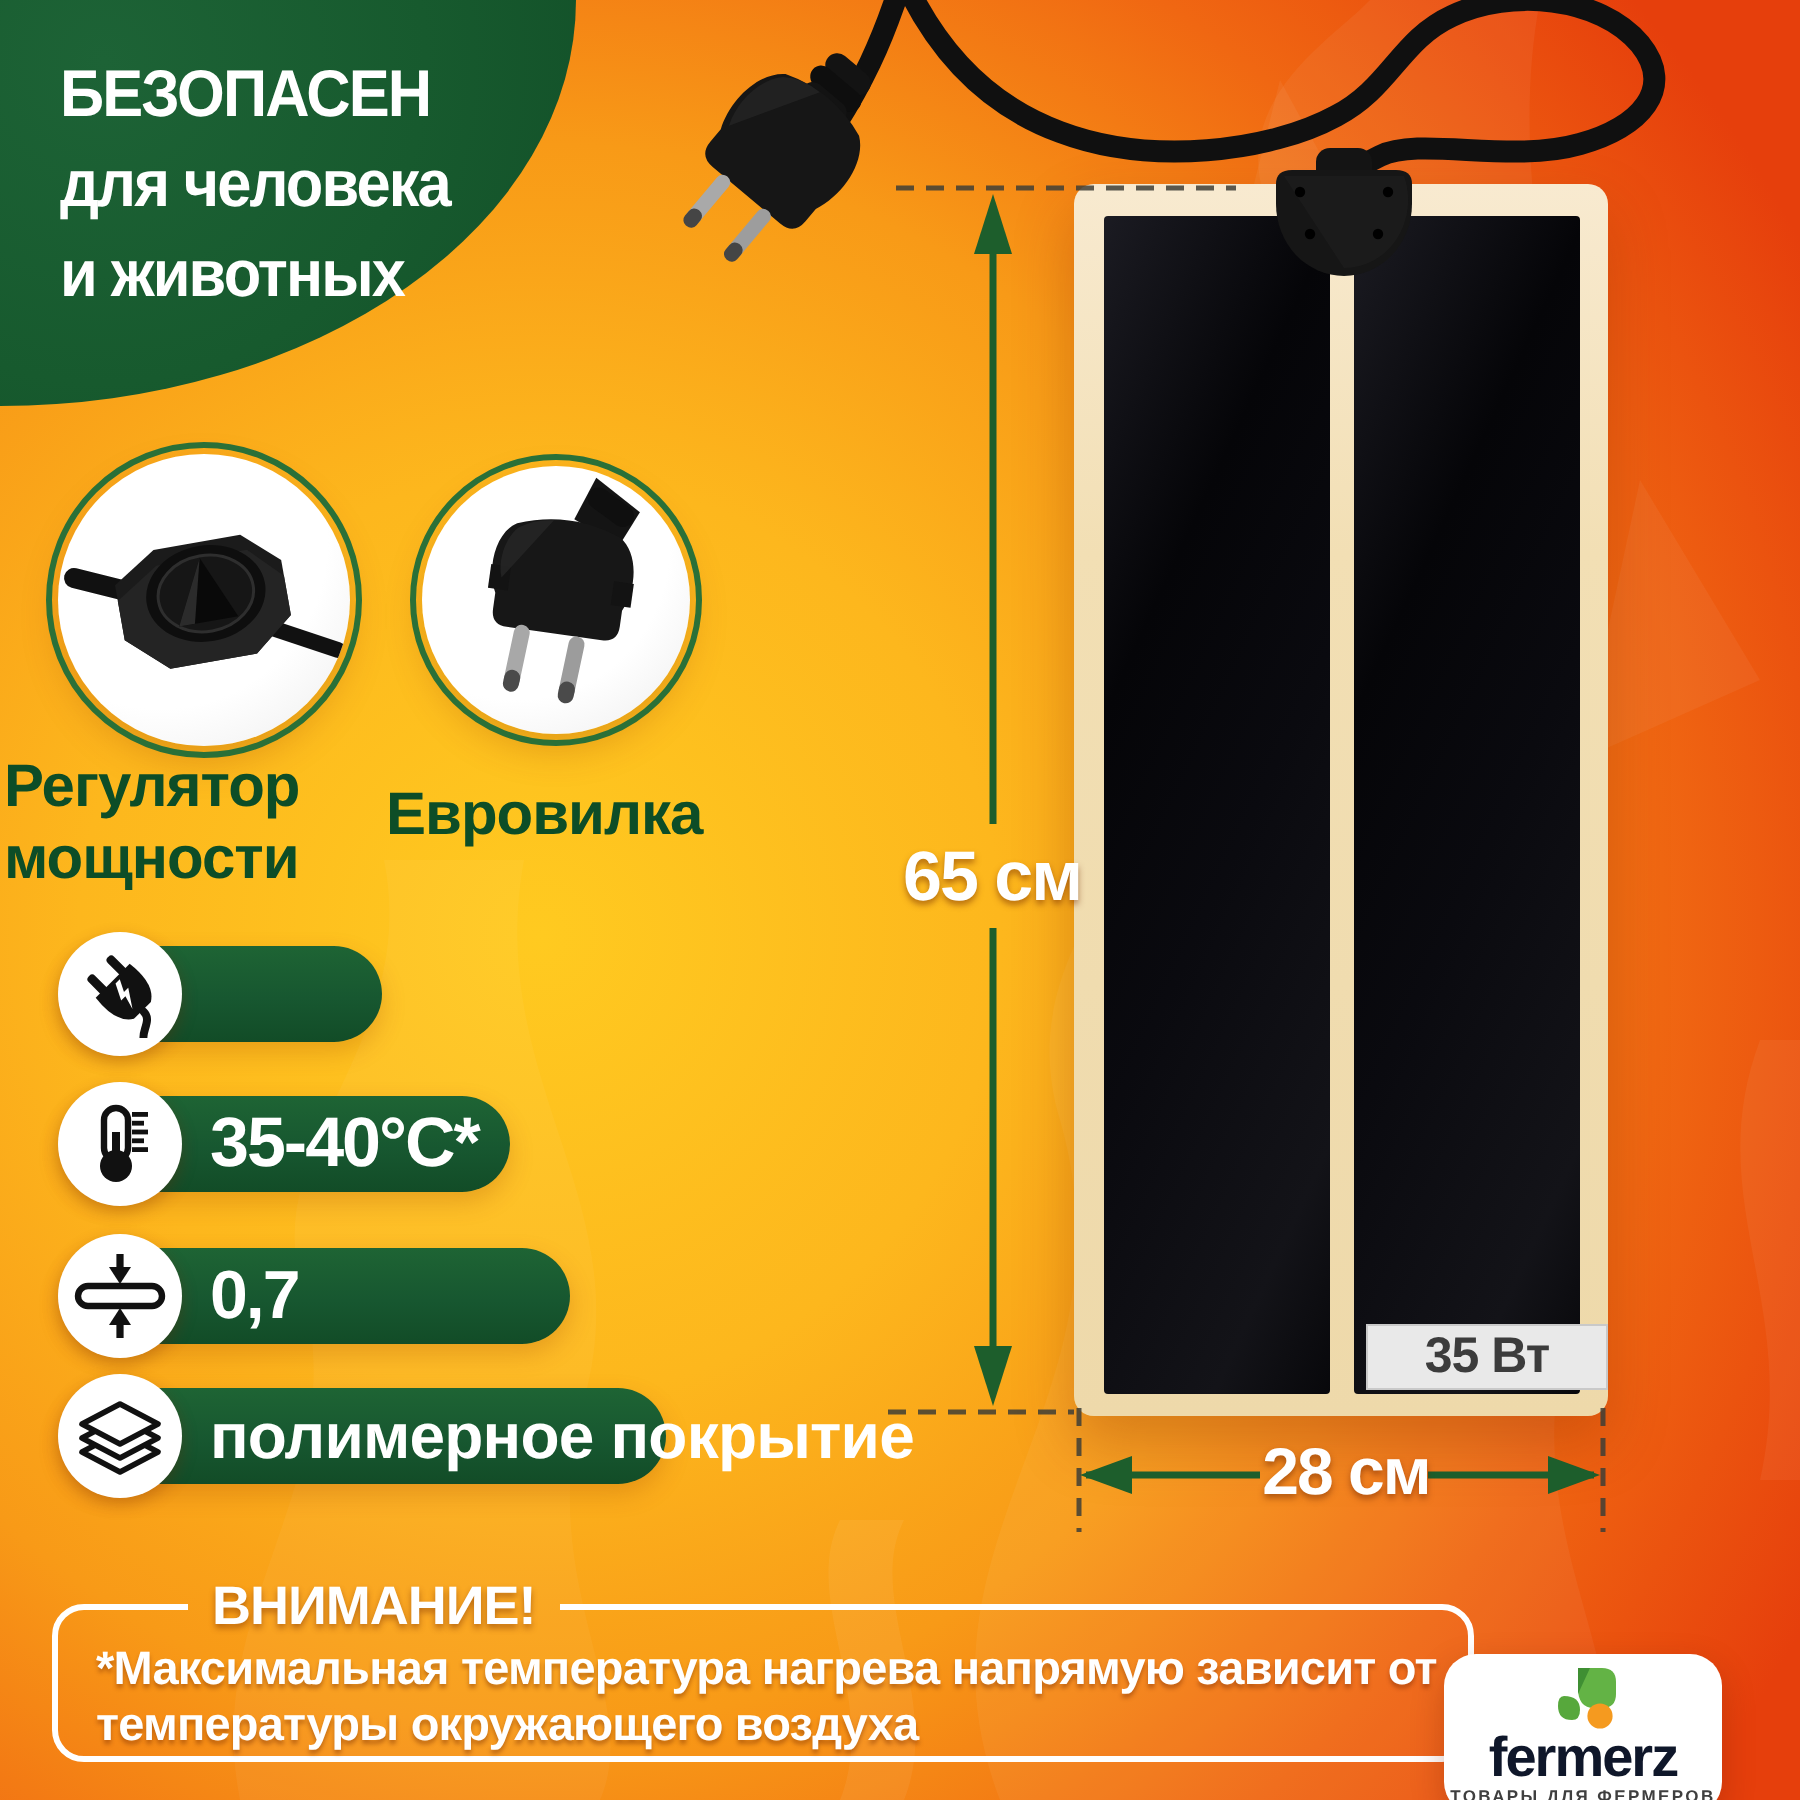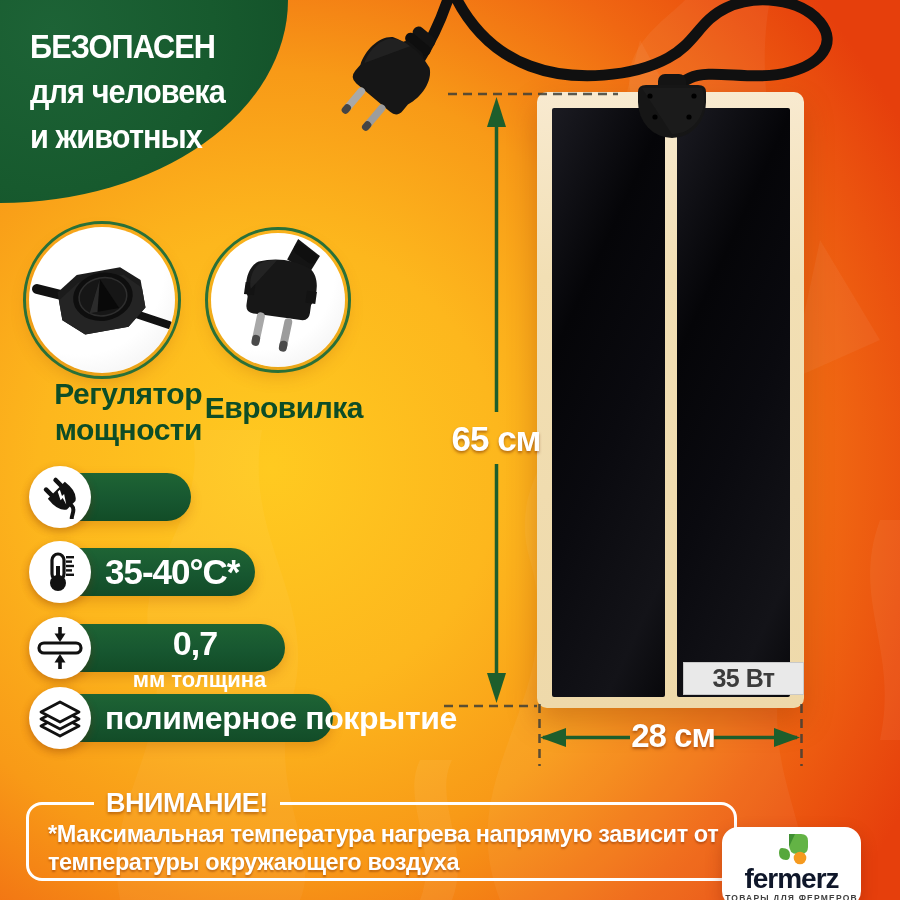--- a/index.html
+++ b/index.html
@@ -30,41 +30,41 @@
   }
 
   
   .round-badge{
     border-radius:50%;background:radial-gradient(circle at 35% 30%,#ffffff 60%,#ececec 100%);
     outline:3px solid #2a7038;outline-offset:3px;
     z-index:5;box-shadow:0 8px 18px rgba(150,50,0,.25);
     display:flex;align-items:center;justify-content:center;overflow:hidden;
   }
   .badge-label{
-    color:#0d4d27;font-weight:800;text-align:right;z-index:5;
+    color:#0d4d27;font-weight:800;text-align:left;z-index:5;
     font-size:30px;line-height:36px;letter-spacing:-.5px;
   }
 
   
   .pill{
     position:absolute;left:31px;height:48px;border-radius:26px;
     background:linear-gradient(180deg,#1e6434 0%,#175730 55%,#124c27 100%);
     display:flex;align-items:center;padding-left:74px;
     color:#fff;font-weight:800;z-index:5;
     box-shadow:0 5px 12px rgba(150,50,0,.22);
     white-space:nowrap;
   }
   .pill .circ{
     position:absolute;left:-2px;top:-7px;width:62px;height:62px;border-radius:50%;
     background:#fff;display:flex;align-items:center;justify-content:center;
     box-shadow:0 3px 8px rgba(120,40,0,.3);
   }
   .pill.p1{top:473px;width:160px;font-size:40px;letter-spacing:-1px;}
   .pill.p2{top:548px;width:224px;font-size:35px;letter-spacing:-1px;}
-  .pill.p3{top:624px;width:254px;font-size:34px;letter-spacing:-1px;flex-direction:column;}
+  .pill.p3{top:624px;width:254px;font-size:34px;letter-spacing:-1px;}
   .pill.p4{top:694px;width:302px;font-size:32px;letter-spacing:-.4px;}
   .pill .unit{font-size:22px;font-weight:700;margin-left:9px;margin-top:4px;letter-spacing:0;}
 
   
   .mat{
     left:537px;top:92px;width:267px;height:616px;z-index:2;
     background:linear-gradient(180deg,#f8ead0 0%,#f2dfb4 30%,#eed9aa 100%);
     border-radius:10px;box-shadow:0 14px 30px rgba(140,40,0,.3);
   }
   .mat-panels{
@@ -276,21 +276,20 @@
         <g fill="#111">
           <rect x="21.2" y="2" width="3.6" height="8"></rect>
           <polygon points="23,17 17.5,8.5 28.5,8.5"></polygon>
           <rect x="21.2" y="36" width="3.6" height="8"></rect>
           <polygon points="23,29 17.5,37.5 28.5,37.5"></polygon>
         </g>
         <rect x="2" y="18" width="42" height="10" rx="5" fill="#fff" stroke="#111" stroke-width="3.2"></rect>
       </svg>
     </span>
     <span>0,7</span>
-    <span class="unit">мм толщина</span>
   </div>
 
   <div class="pill p4">
     <span class="circ">
       <svg width="46" height="46" viewBox="0 0 46 46">
         <g stroke="#111" stroke-width="2.8" stroke-linejoin="round">
           <polygon points="23,21 42,31 23,41 4,31" fill="#fff"></polygon>
           <polygon points="23,14 42,24 23,34 4,24" fill="#fff"></polygon>
           <polygon points="23,7 42,17 23,27 4,17" fill="#fff"></polygon>
         </g>

